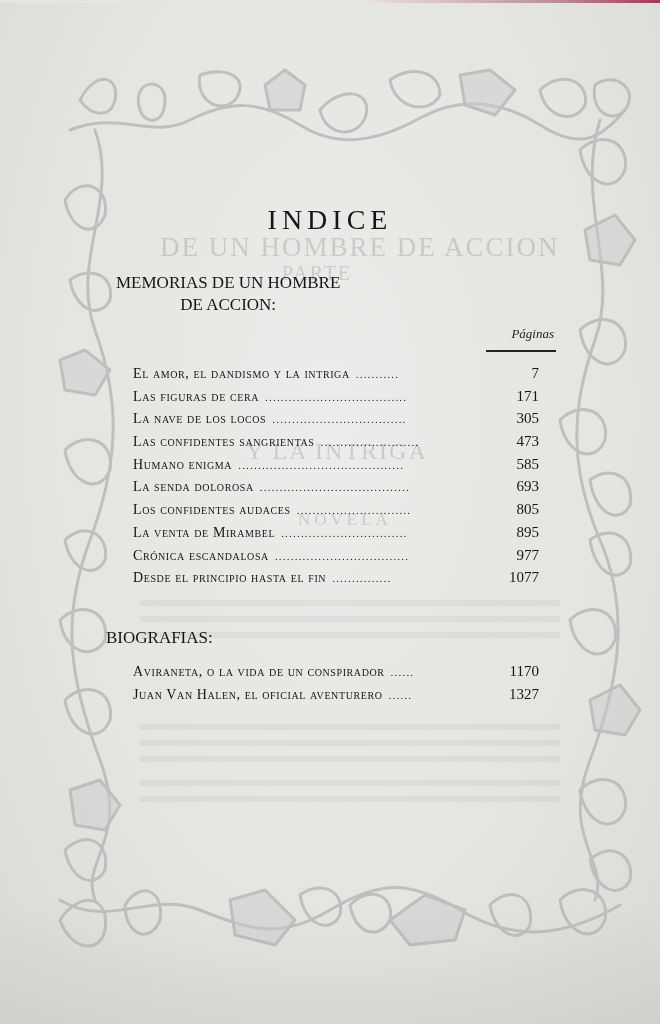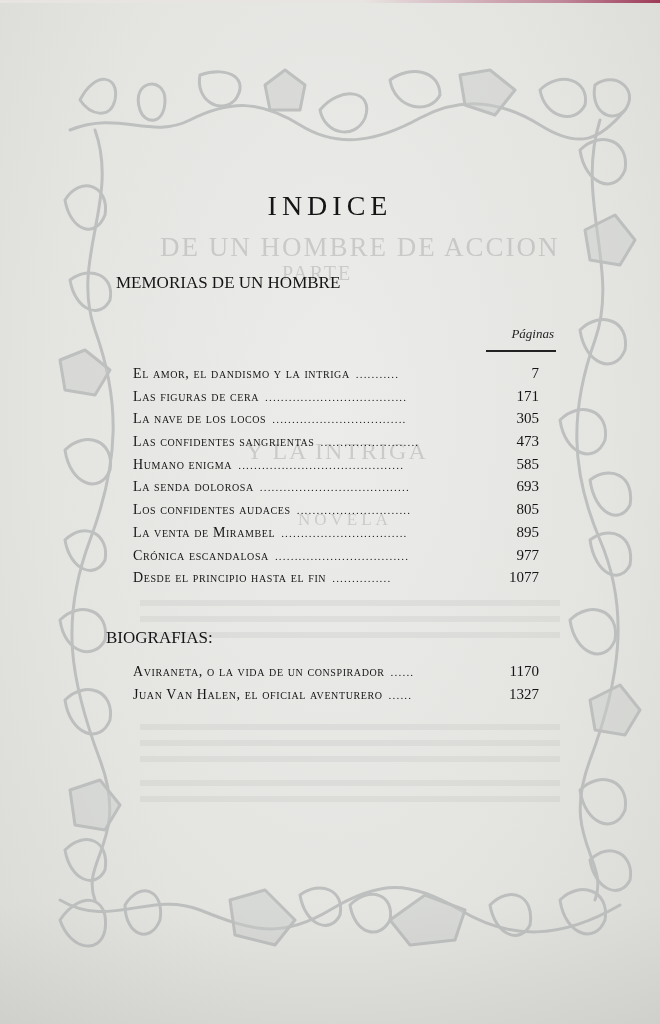--- a/index.html
+++ b/index.html
@@ -25,21 +25,21 @@
     .border-svg { position: absolute; left: 0; top: 0; }
     .bleed {
       position: absolute; color: rgba(90,90,90,0.22);
       font-family: Liberation Serif, serif; white-space: nowrap;
       letter-spacing: 2px;
     }
     .bleed-line {
       position: absolute; height: 6px; background: rgba(100,100,100,0.08);
     }
     .title {
-      position: absolute; left: 0; width: 660px; top: 190px; text-align: center;
+      position: absolute; left: 0; width: 660px; top: 204px; text-align: center;
       font-family: "Liberation Serif", serif; font-size: 28px; letter-spacing: 5px;
       color: #151515;
     }
     .section-head {
       position: absolute; font-family: "Liberation Serif", serif;
       font-size: 17px; line-height: 22px; color: #151515; text-align: center;
     }
     .col-head {
       position: absolute; left: 486px; top: 326px; width: 68px; text-align: right;
       font-family: "Liberation Serif", serif; font-style: italic; font-size: 13px;
@@ -131,20 +131,21 @@
       <path d="M590 700 l 30 -15 l 20 25 l -15 25 l -30 -5 Z" fill="#c8cac8" fill-opacity="0.5"></path>
       <path d="M580 790 C 600 770, 630 780, 625 810 C 615 835, 585 825, 580 790 Z"></path>
       <path d="M590 860 C 610 840, 635 855, 630 880 C 620 900, 595 890, 590 860 Z"></path>
     </g>
   </svg>
 
   <div class="title">INDICE</div>
 
   <div class="section-head" style="left:116px; top:272px;">
     <div>MEMORIAS DE UN HOMBRE</div>
+    <div>DE ACCION:</div>
   </div>
 
   <div class="col-head">Páginas</div>
   <div class="col-rule"></div>
 
   <div class="toc" style="top:365px;">
     <div class="toc-row">
         <span class="toc-title">El amor, el dandismo y la intriga</span>
         <span class="toc-dots">...........</span>
         <span class="toc-page">7</span>

